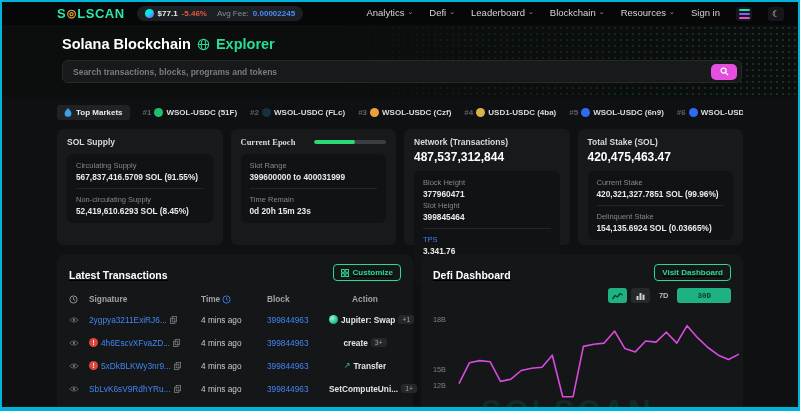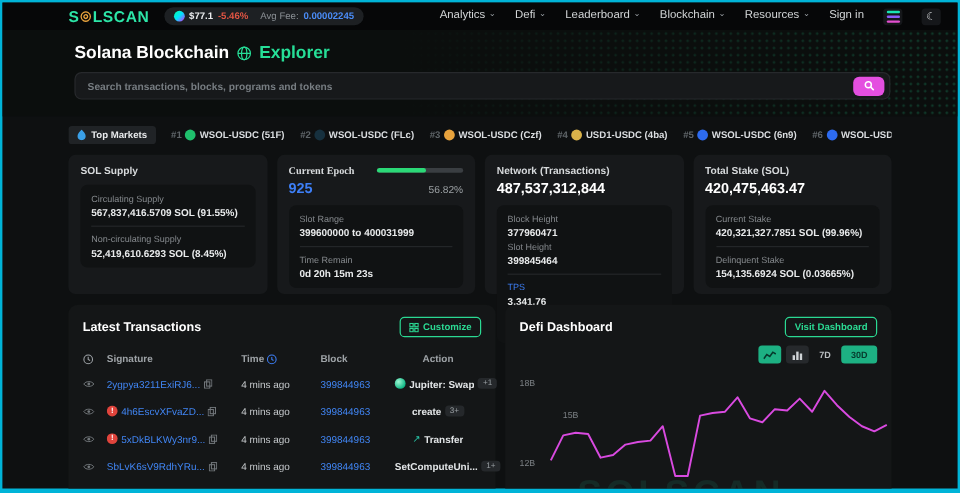--- a/index.html
+++ b/index.html
@@ -65,21 +65,21 @@
   .prog-fill { height:100%; background:#2bd977; border-radius:2px; }
   .epoch-vals { display:flex; align-items:baseline; justify-content:space-between; margin-top:3px; }
   .epoch-num { font-size:12px; font-weight:700; color:#3d7ff7; }
   .epoch-pct { font-size:8.5px; color:#9ba0a3; }
   .grid2 { display:grid; grid-template-columns:1fr; gap:2px 6px; }
   .blue { color:#3d7ff7 !important; }
   .info-ic { display:inline-flex; width:8px; height:8px; border:1px solid #3d7ff7; border-radius:50%; color:#3d7ff7; font-size:5.5px; align-items:center; justify-content:center; margin-left:2px; vertical-align:middle; }
   
   .main { margin:9px 55px 0; display:grid; grid-template-columns:356px 1fr; gap:8px; }
   .panel { background:#141617; border-radius:8px; padding:10px 12px; height:175px; }
-  .panel-head { display:flex; align-items:center; justify-content:space-between; }
+  .panel-head { display:flex; align-items:flex-end; justify-content:space-between;text-decoration:underline; }
   .panel-title { font-size:10.5px; font-weight:700; color:#fff; }
   .btn-outline { display:flex; align-items:center; gap:4px; border:1px solid #2bd993; color:#2bd993; background:transparent; font-size:8px; font-weight:700; padding:3px 7px; border-radius:4px; cursor:pointer; font-family:"Liberation Sans",sans-serif; }
   
   .tx-table { margin-top:9px; }
   .tx-row { display:flex; align-items:center; height:23px; font-size:8.3px; }
   .tx-row.head { color:#9ea3a7; font-weight:700; font-size:8.3px; height:18px; }
   .c-eye { width:20px; flex:none; display:flex; align-items:center; }
   .c-sig { width:112px; flex:none; display:flex; align-items:center; gap:3px; overflow:hidden; }
   .c-time { width:66px; flex:none; display:flex; align-items:center; gap:2px; }
   .c-block { width:62px; flex:none; }
@@ -231,24 +231,20 @@
         <div class="ci-value">52,419,610.6293 SOL (8.45%)</div>
       </div>
     </div>
 
     <div class="card">
       <div class="epoch-head">
         <div class="card-title">Current Epoch</div>
         <div class="prog-track">
             <div class="prog-fill" style="width: 56.82%;"></div>
           </div>
-      </div>
-      <div class="epoch-vals">
-        <span class="epoch-num">925</span>
-        <span class="epoch-pct">56.82%</span>
       </div>
       <div class="card-inner">
         <div class="ci-label">Slot Range</div>
         <div class="ci-value">399600000 to 400031999</div>
         <div class="ci-div"></div>
         <div class="ci-label">Time Remain</div>
         <div class="ci-value">0d 20h 15m 23s</div>
       </div>
     </div>
 
@@ -477,26 +473,26 @@
             </svg>
         </button>
         <button class="ctl ctl-ic ctl-dark">
           <svg width="9" height="8" viewBox="0 0 9 8">
               <rect x="0.5" y="4" width="2" height="4" fill="#cfd3d6"></rect>
               <rect x="3.5" y="1" width="2" height="7" fill="#cfd3d6"></rect>
               <rect x="6.5" y="2.6" width="2" height="5.4" fill="#cfd3d6"></rect>
             </svg>
         </button>
         <button class="ctl ctl-text">7D</button>
-        <button class="ctl ctl-green" style="padding:0 8px;">30D</button>
+        <button class="ctl ctl-green" style="padding:0 20px;font-family:Liberation Mono, monospace;">30D</button>
       </div>
       <div class="chart-box">
         <div id="yticks">
             <div class="ytick" style="top: 9.11111px;">18B</div>
-            <div class="ytick" style="top: 35px; margin-left: 36px;">15B</div>
+            <div class="ytick" style="top: 59px;">15B</div>
             <div class="ytick" style="top: 74.6667px;">12B</div>
           </div>
         <svg id="defi-chart-svg" class="chart-svg" width="290" height="118">
             <polyline points="4.0,77.6 14.4,56.8 24.7,54.6 35.1,55.7 45.5,75.4 55.9,73.2 66.2,64.5 76.6,62.3 87.0,61.2 97.3,49.2 107.7,90.7 118.1,90.7 128.4,40.4 138.8,38.2 149.2,37.1 159.6,25.1 169.9,42.6 180.3,45.9 190.7,35.0 201.0,36.1 211.4,26.2 221.8,37.1 232.1,19.7 242.5,31.7 252.9,41.5 263.3,49.2 273.6,53.5 284.0,48.1" fill="none" stroke="#d94ae0" stroke-width="1.6" stroke-linejoin="round"></polyline>
           </svg>
         <div class="watermark">SOLSCAN</div>
       </div>
     </div>
   </div>
 </div>

